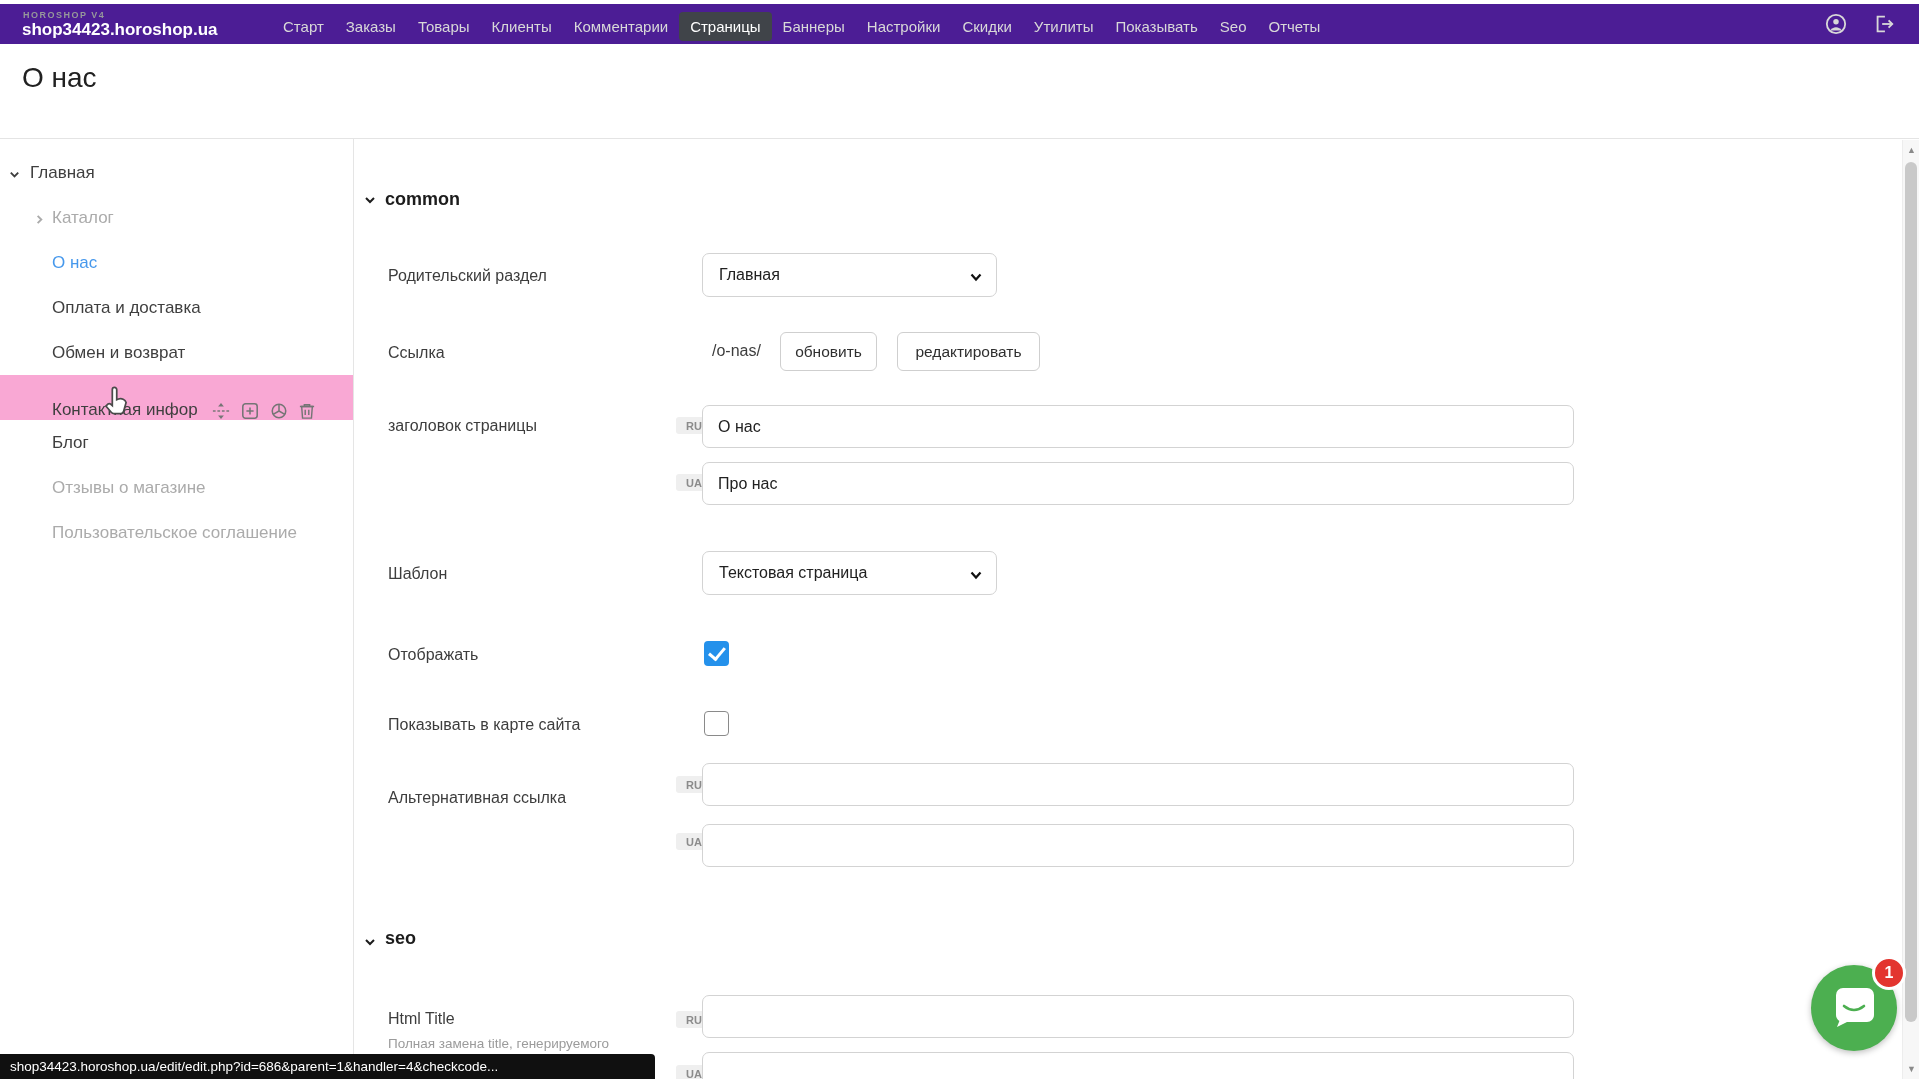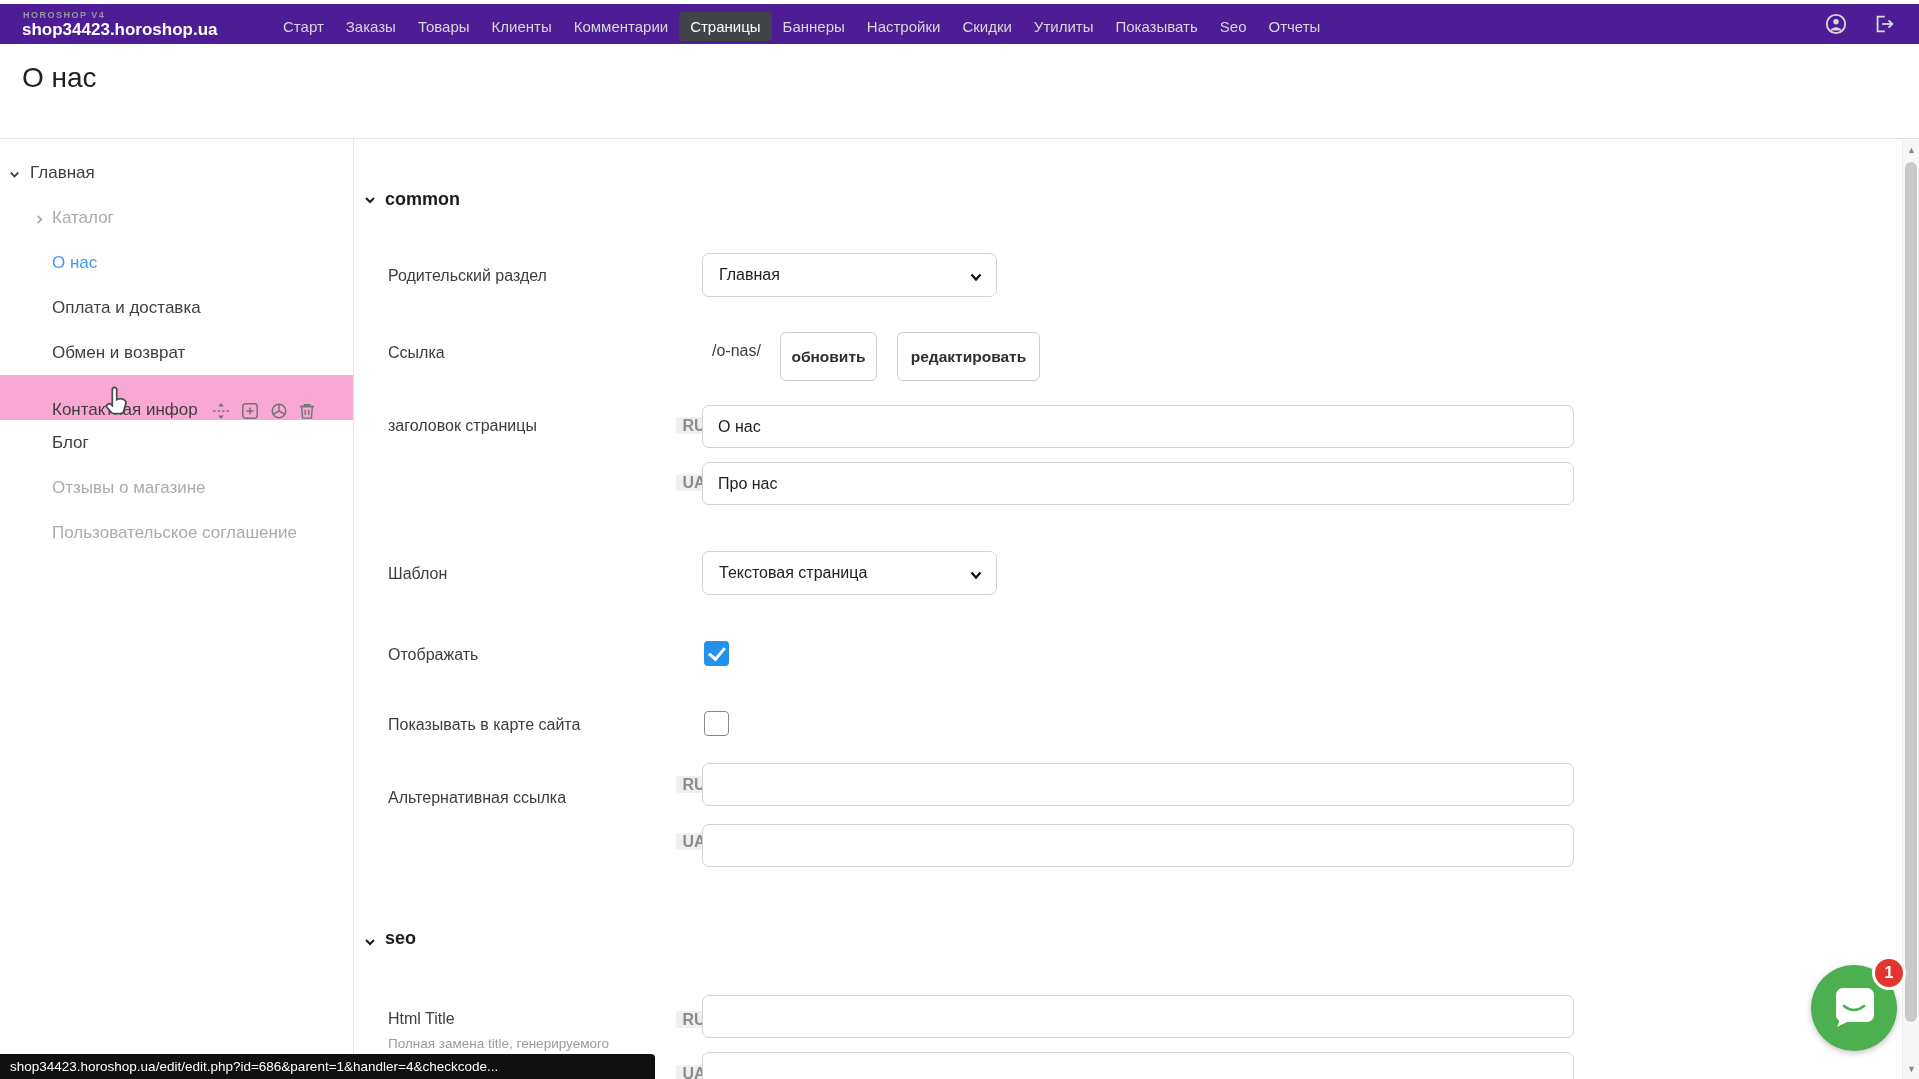--- a/index.html
+++ b/index.html
@@ -48,25 +48,25 @@
   .f-label { position:absolute; font-size:16px; color:#3d3d3d; }
   .hint { position:absolute; font-size:13.5px; color:#9b9b9b; }
   .sel { position:absolute; width:295px; height:44px; border:1px solid #d3d3d3; border-radius:7px;
     background:#fff; display:flex; align-items:center; padding:0 16px; font-size:16px;
     color:#212121; cursor:pointer; }
   .sel svg { position:absolute; right:13px; top:16px; }
   .txt { position:absolute; width:872px; height:43px; border:1px solid #d3d3d3; border-radius:7px;
     background:#fff; font-size:16px; color:#212121; padding:0 15px;
     font-family:"Liberation Sans", sans-serif; }
   .lang { position:absolute; width:36px; height:17px; background:#efefef; border-radius:3px;
-    font-size:16px; font-weight:bold; color:#8b8b8b; display:flex; align-items:center;
+    font-size:11px; font-weight:bold; color:#8b8b8b; display:flex; align-items:center;
     justify-content:center; }
-  .mini-btn { position:absolute; height:49px; background:#fff; border:1px solid #cfcfcf;
+  .mini-btn { position:absolute; height:39px; background:#fff; border:1px solid #cfcfcf;
     border-radius:6px; font-size:15.5px; color:#2f2f2f; display:flex; align-items:center;
-    justify-content:center; cursor:pointer;font-weight:bold; }
+    justify-content:center; cursor:pointer; }
   .chk { position:absolute; width:25px; height:25px; border-radius:4px; cursor:pointer; }
   .chk-on { background:#2491eb; }
   .chk-on:after { content:""; position:absolute; left:8px; top:3px; width:7px; height:13px;
     border:solid #fff; border-width:0 3px 3px 0; transform:rotate(40deg); }
   .chk-off { background:#fff; border:1.6px solid #8a8a8a; }
 
   
   #statusbar { position:absolute; left:0; top:1054px; width:655px; height:25px; background:#101010;
     color:#fff; font-size:13.5px; display:flex; align-items:center; padding:0 10px;
     border-top-right-radius:4px; white-space:nowrap; overflow:hidden; }

